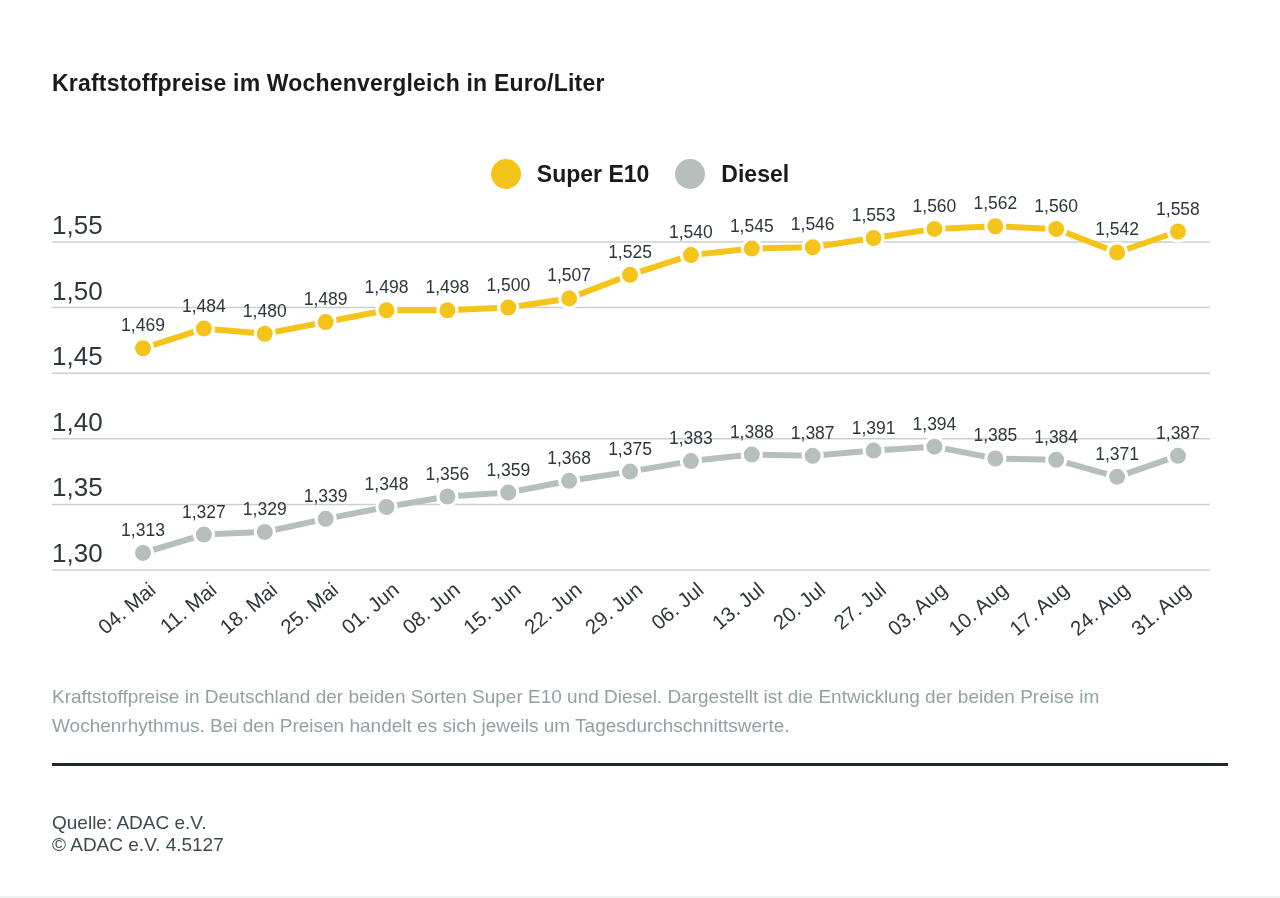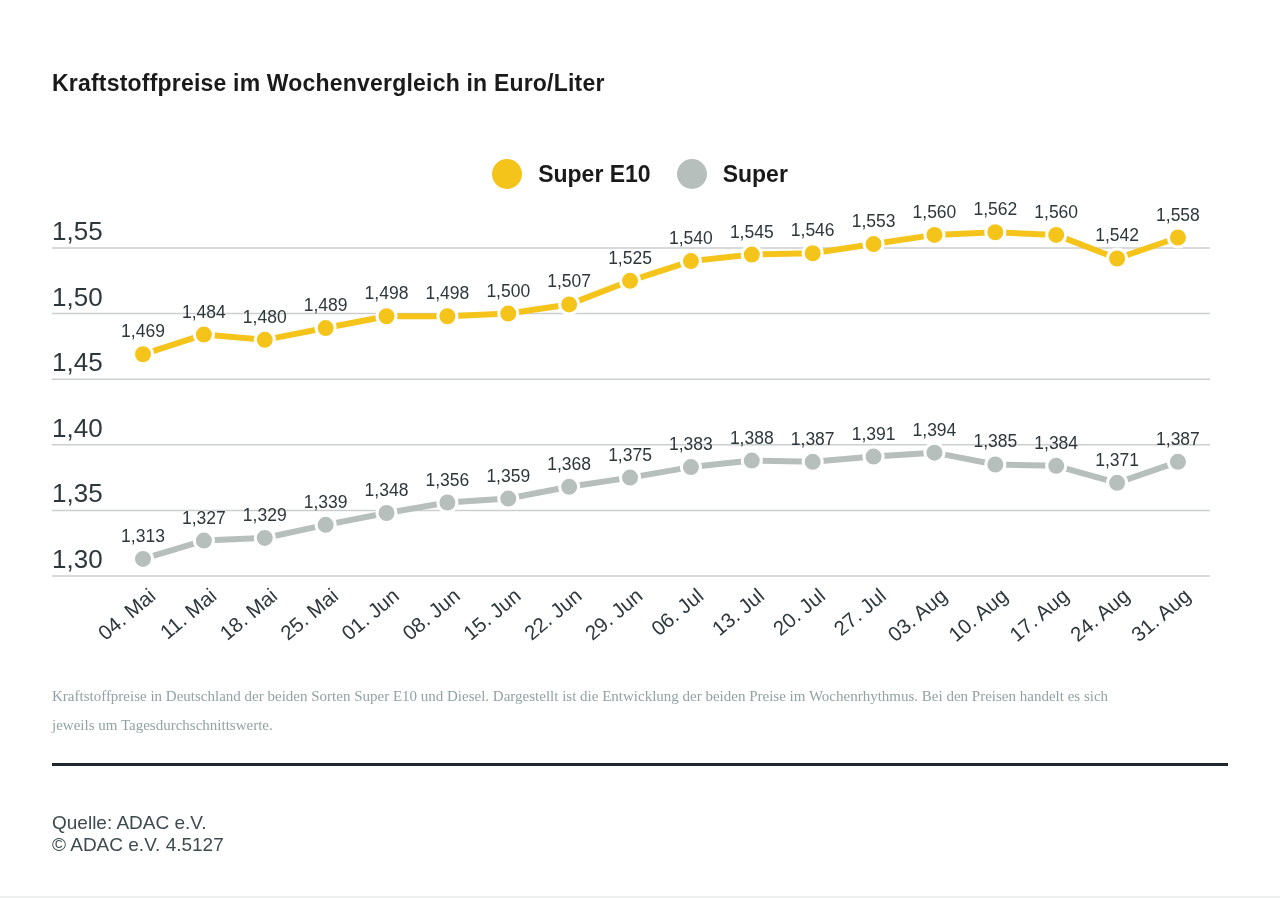--- a/index.html
+++ b/index.html
@@ -12,26 +12,25 @@
     position:absolute;left:52px;top:70px;font-size:23px;font-weight:700;color:#1a1a1a;
     letter-spacing:.2px;
   }
   .legend{
     position:absolute;left:0;top:135px;width:1280px;display:flex;justify-content:center;
     align-items:center;gap:26px;margin-top:24px;
   }
   .legend-item{display:flex;align-items:center;gap:16px;}
   .legend-dot{width:30px;height:30px;border-radius:50%;}
   .legend-label{font-size:23px;font-weight:600;color:#1a1a1a;}
-  .chart-wrap{position:absolute;left:0;top:201px;width:1280px;height:470px;}
+  .chart-wrap{position:absolute;left:0;top:195px;width:1280px;height:470px;}
   svg text{font-family:"Liberation Sans","DejaVu Sans",sans-serif;}
   .caption{
-    position:absolute;left:52px;top:682px;width:1080px;font-size:15px;line-height:29px;
+    position:absolute;left:52px;top:682px;width:1080px;font-size:19px;line-height:29px;
     color:#92a2a4;
-    font-family:Liberation Serif, serif;
   }
   .divider{position:absolute;left:52px;top:763px;width:1176px;height:3px;background:#1f282c;}
   .footer{
     position:absolute;left:52px;top:812px;width:1176px;display:flex;
     justify-content:space-between;align-items:baseline;flex-direction:column;
   }
   .footer-text{font-size:19px;color:#3d4a4e;}
 </style>
 </head>
 <body>
@@ -40,21 +39,21 @@
 
   <div class="title">Kraftstoffpreise im Wochenvergleich in Euro/Liter</div>
 
   <div class="legend">
     <div class="legend-item">
       <span class="legend-dot" style="background: rgb(245, 196, 27);"></span>
       <span class="legend-label">Super E10</span>
     </div>
     <div class="legend-item">
       <span class="legend-dot" style="background: rgb(182, 191, 187);"></span>
-      <span class="legend-label">Super</span>
+      <span class="legend-label">Diesel</span>
     </div>
   </div>
 
   <div class="chart-wrap">
     <svg width="1280" height="470" viewBox="0 0 1280 470" xmlns="http://www.w3.org/2000/svg">
         <line x1="52" x2="1210" y1="47" y2="47" stroke="#cbcfce" stroke-width="1.5"></line>
         <text x="52" y="39" font-size="26" fill="#2e373b">1,55</text>
         <line x1="52" x2="1210" y1="112.60000000000002" y2="112.60000000000002" stroke="#cbcfce" stroke-width="1.5"></line>
         <text x="52" y="104.60000000000002" font-size="26" fill="#2e373b">1,50</text>
         <line x1="52" x2="1210" y1="178.2000000000001" y2="178.2000000000001" stroke="#cbcfce" stroke-width="1.5"></line>

